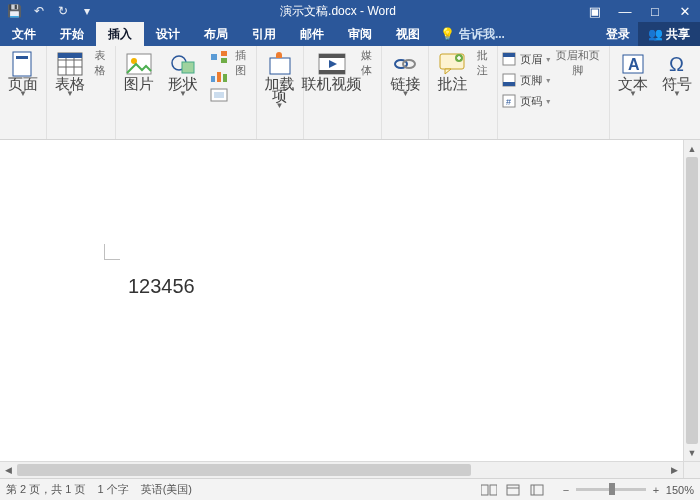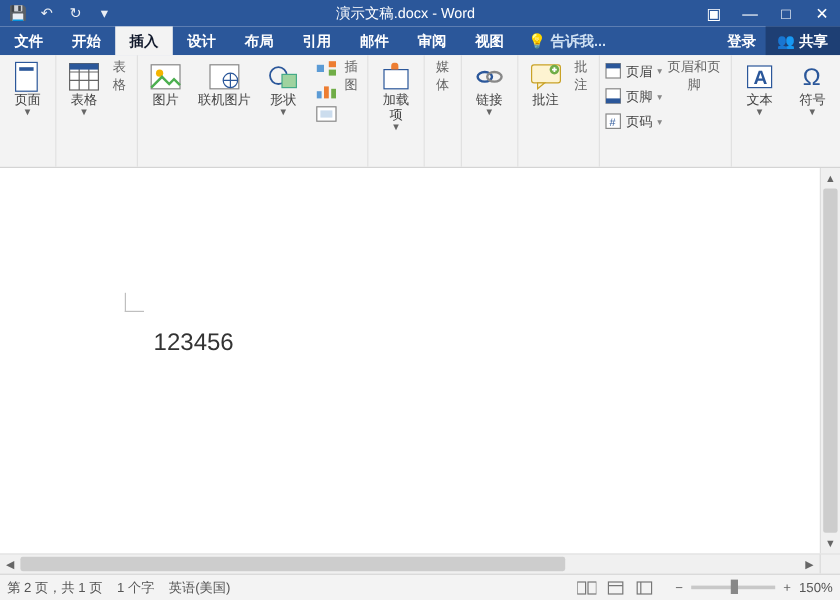--- a/index.html
+++ b/index.html
@@ -21,21 +21,21 @@
 .signin { padding: 0 8px; display: flex; align-items: center; }
 .share { background: #1e3f74; padding: 0 10px; display: flex; align-items: center; gap: 3px; }
 
 
 .ribbon { background: #f3f3f3; border-bottom: 1px solid #d4d4d4; display: flex; height: 94px; font-size: 11px; color: #444; }
 .group { display: flex; flex-direction: row; border-right: 1px solid #e1e1e1; padding: 2px 4px 0 4px; }
 .group .body { flex: 1; display: flex; gap: 6px; align-items: flex-start; }
 .group .gname { text-align: center; font-size: 11px; color: #666; padding-bottom: 1px; }
 .big { display: flex; flex-direction: column; align-items: center; width: 38px; gap: 0px; padding-top: 2px; }
 .big .bicon { width: 28px; height: 28px; display: flex; align-items: center; justify-content: center; }
-.big .blabel { text-align: center; line-height: 12px; font-size: 11px; white-space: pre; }
+.big .blabel { text-align: center; line-height: 12px; font-size: 15px; white-space: pre; }
 .big .dd { font-size: 8px; color: #666; line-height: 8px; }
 .col { display: flex; flex-direction: column; gap: 1px; }
 .smbtn { height: 18px; width: 22px; display: flex; align-items: center; justify-content: center; }
 .menuitem { display: flex; align-items: center; gap: 4px; height: 18px; white-space: nowrap; }
 
 
 svg { display: block; }
 
 
 .docarea { flex: 1; position: relative; display: flex; background: #fff; }
@@ -147,31 +147,20 @@
       <div class="big">
         <div class="bicon">
           <svg width="26" height="22">
               <rect x="1" y="1" width="24" height="20" fill="#fff" stroke="#888"></rect>
               <circle cx="8" cy="8" r="3" fill="#f4b400"></circle>
               <polyline points="1,20 10,11 16,17 20,13 25,18" fill="none" stroke="#4caf50" stroke-width="2"></polyline>
             </svg>
         </div>
         <div class="blabel">图片</div>
       </div>
-      <div class="big" style="width:48px">
-        <div class="bicon">
-          <svg width="26" height="22">
-              <rect x="1" y="1" width="24" height="20" fill="#fff" stroke="#888"></rect>
-              <circle cx="18" cy="14" r="6" fill="none" stroke="#2b579a"></circle>
-              <line x1="12" y1="14" x2="24" y2="14" stroke="#2b579a"></line>
-              <line x1="18" y1="8" x2="18" y2="20" stroke="#2b579a"></line>
-            </svg>
-        </div>
-        <div class="blabel">联机图片</div>
-      </div>
       <div class="big">
         <div class="bicon">
           <svg width="26" height="22">
               <circle cx="9" cy="10" r="7" fill="none" stroke="#2b579a" stroke-width="1.5"></circle>
               <rect x="12" y="9" width="12" height="11" fill="#9fd39f" stroke="#4a8"></rect>
             </svg>
         </div>
         <div class="blabel">形状</div>
         <div class="dd">▼</div>
       </div>
@@ -212,20 +201,33 @@
         </div>
         <div class="blabel">加载
 项</div>
         <div class="dd">▼</div>
       </div>
     </div>
     <div class="gname"></div>
   </div>
 
   <div class="group">
+    <div class="body">
+      <div class="big" style="width:48px">
+        <div class="bicon">
+          <svg width="28" height="22">
+              <rect x="1" y="1" width="26" height="20" fill="#fff" stroke="#888"></rect>
+              <rect x="1" y="1" width="26" height="4" fill="#555"></rect>
+              <rect x="1" y="17" width="26" height="4" fill="#555"></rect>
+              <polygon points="11,7 19,11 11,15" fill="#2b579a"></polygon>
+            </svg>
+        </div>
+        <div class="blabel">联机视频</div>
+      </div>
+    </div>
     <div class="gname">媒体</div>
   </div>
 
   <div class="group">
     <div class="body">
       <div class="big">
         <div class="bicon">
           <svg width="26" height="20">
               <ellipse cx="9" cy="10" rx="6" ry="4" fill="none" stroke="#2b579a" stroke-width="2"></ellipse>
               <ellipse cx="17" cy="10" rx="6" ry="4" fill="none" stroke="#888" stroke-width="2"></ellipse>

